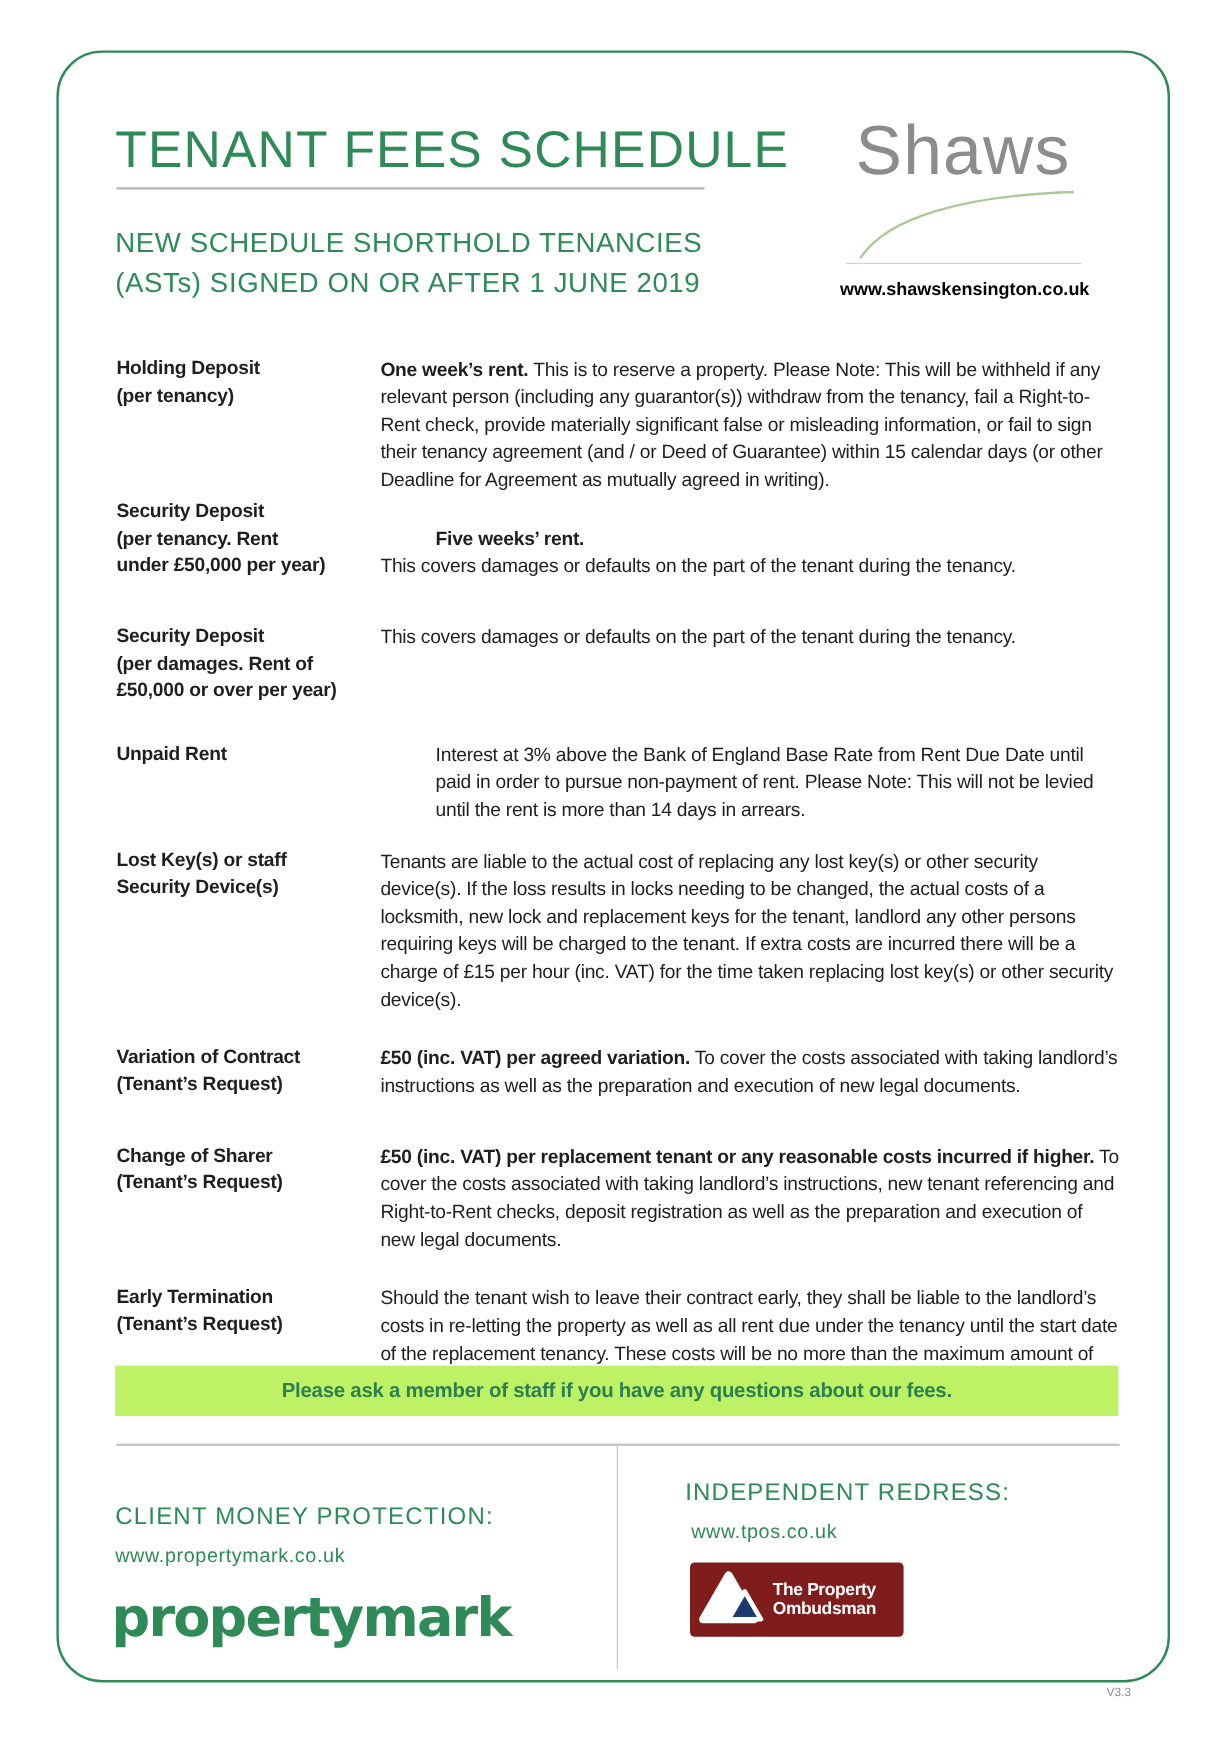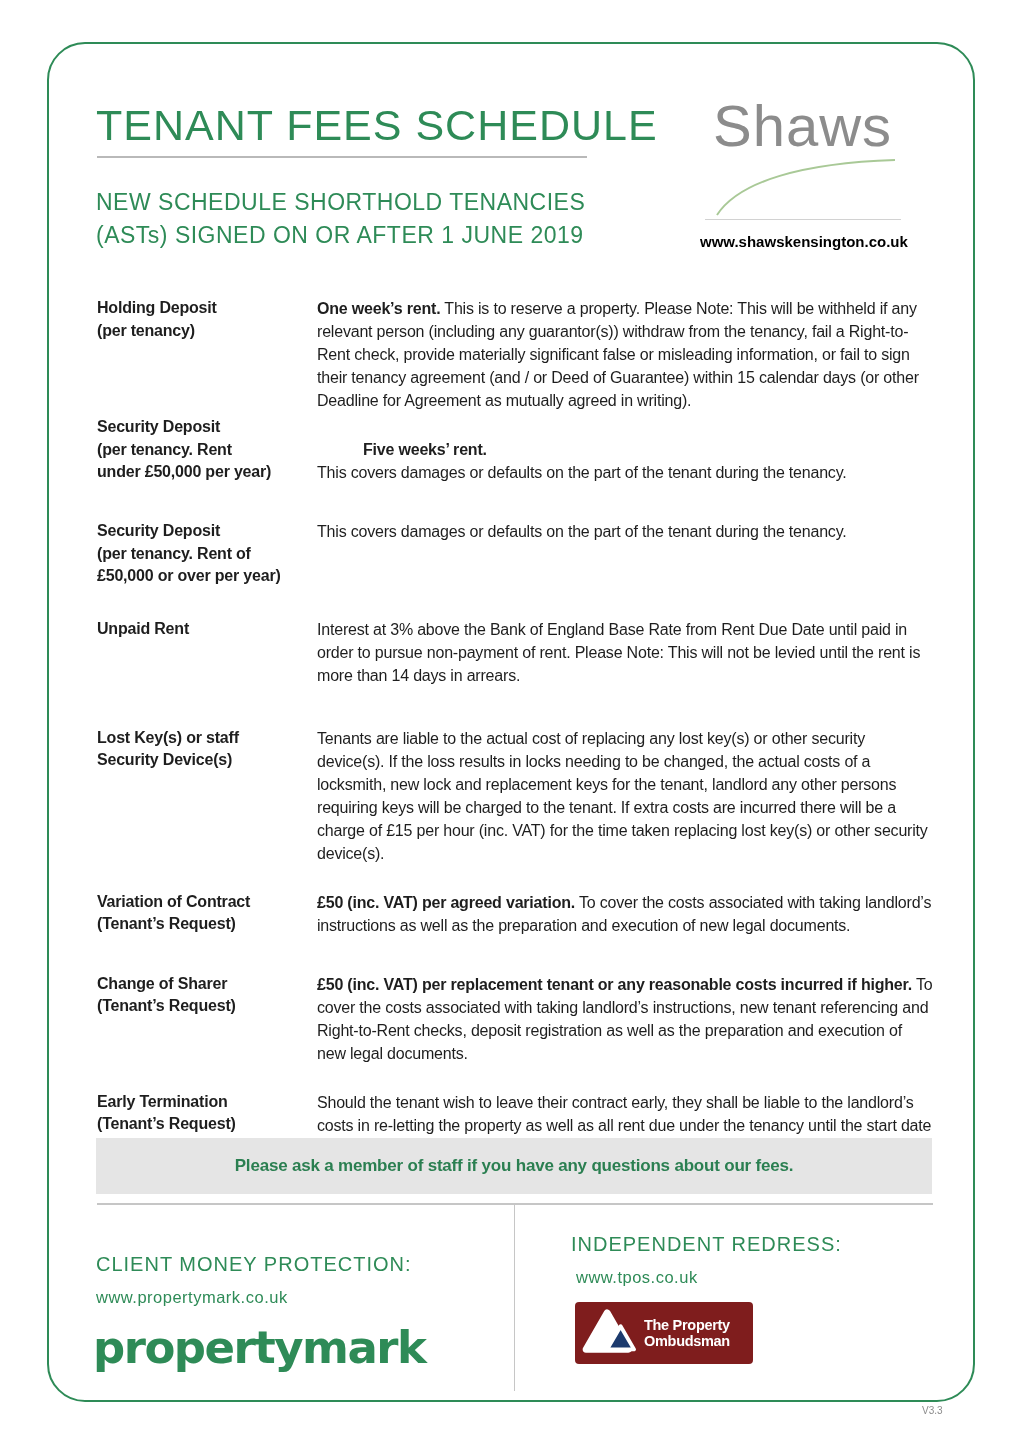--- a/index.html
+++ b/index.html
@@ -43,26 +43,26 @@
   .fee-label span:empty { display: none; }
   .fee-desc { font-size: 16px; line-height: 23px; letter-spacing: -0.2px; }
   .fee-desc .lead { font-weight: bold; }
   .fee-desc .lead:empty { display: none; }
   .fee-desc .lead.block { display: block; margin-left: 46px; }
   .fee-desc.offset { padding-top: 22px; }
   .mb4  { margin-bottom: 4px; }
   .mb26 { margin-bottom: 26px; }
   .mb30 { margin-bottom: 30px; }
   .mb36 { margin-bottom: 36px; }
-  .mb40 { margin-bottom: 40px; }
+  .mb40 { margin-bottom: 20px; gap: 46px; }
 
   
   .banner {
-    position: absolute; left: 96px; top: 1138px; width: 836px; height: 56px;
-    background: #e5e5e5; display: flex; align-items: center; justify-content: center; text-align: center;
+    position: absolute; left: 96px; top: 1138px; width: 836px; height: 42px;
+    background: #bef264; display: flex; align-items: center; justify-content: center; text-align: center;
   }
   .banner-text { font-size: 17px; font-weight: bold; color: #2b7f51; letter-spacing: -0.2px; }
 
   
   .footer-rule  { position: absolute; left: 97px; top: 1203px; width: 836px; height: 2px; background: #c6c6c6; }
   .footer-vline { position: absolute; left: 514px; top: 1205px; width: 1px; height: 186px; background: #c6c6c6; }
 
   .footer-col-heading { font-size: 20px; letter-spacing: 1px; color: #2e8b57; font-weight: 400; white-space: nowrap; }
   .footer-col-url { margin-top: 12px; font-size: 16.5px; letter-spacing: 0.5px; color: #2e8b57; white-space: nowrap; }
 
@@ -125,21 +125,21 @@
         <span>under £50,000 per year)</span>
     </div>
     <div class="fee-desc offset">
       <span class="lead block">Five weeks’ rent.</span><span>This covers damages or defaults on the part of the tenant during the tenancy.</span>
     </div>
   </div>
 
   <div class="fee-row mb30">
     <div class="fee-label">
       <span>Security Deposit</span>
-        <span>(per tenancy. Rent of</span>
+        <span>(per damages. Rent of</span>
         <span>£50,000 or over per year)</span>
     </div>
     <div class="fee-desc">
       <span>This covers damages or defaults on the part of the tenant during the tenancy.</span>
     </div>
   </div>
 
   <div class="fee-row mb40">
     <div class="fee-label">
       <span>Unpaid Rent</span>

